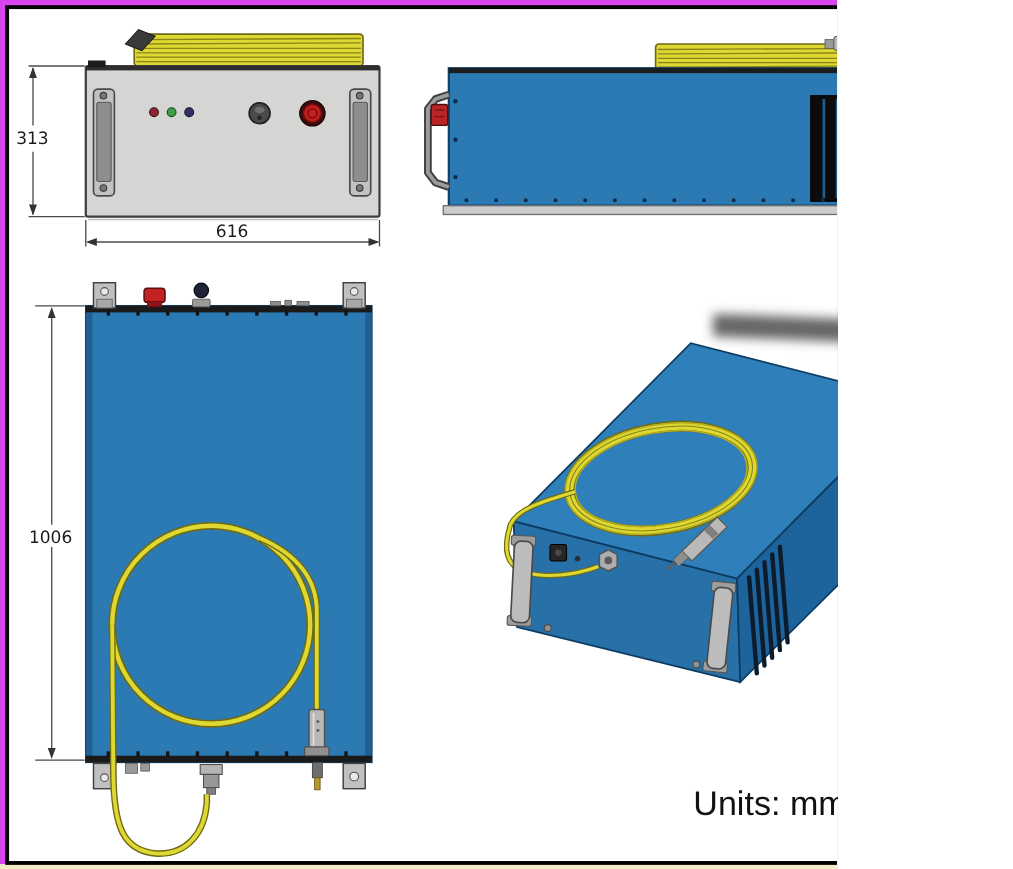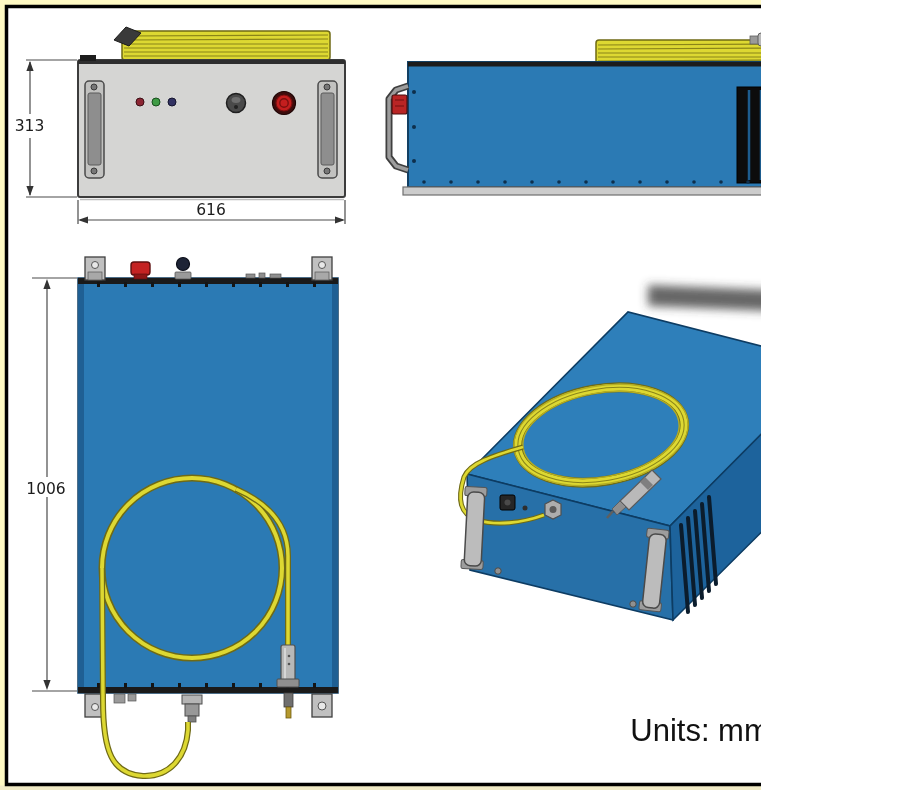--- a/index.html
+++ b/index.html
@@ -1,16 +1,16 @@
 <!DOCTYPE html>
 <html><head>
 <meta charset="utf-8">
 <style>
   html,body{margin:0;padding:0;background:#ffffff;}
-  .page{position:relative;width:761px;height:790px;background:#fef9c3;overflow:hidden;
+  .page{position:relative;width:761px;height:790px;background:#d946ef;overflow:hidden;
         font-family:"Liberation Sans", sans-serif;}
   svg{display:block;}
   text.dim{font-family:"DejaVu Sans", sans-serif;font-size:15.5px;fill:#1c1c1c;}
   text.units{font-family:"Liberation Sans", sans-serif;font-size:31px;fill:#111;}
 </style>
 </head>
 <body>
 
 <div class="page">
 <svg width="921" height="790" viewBox="0 0 921 790">

